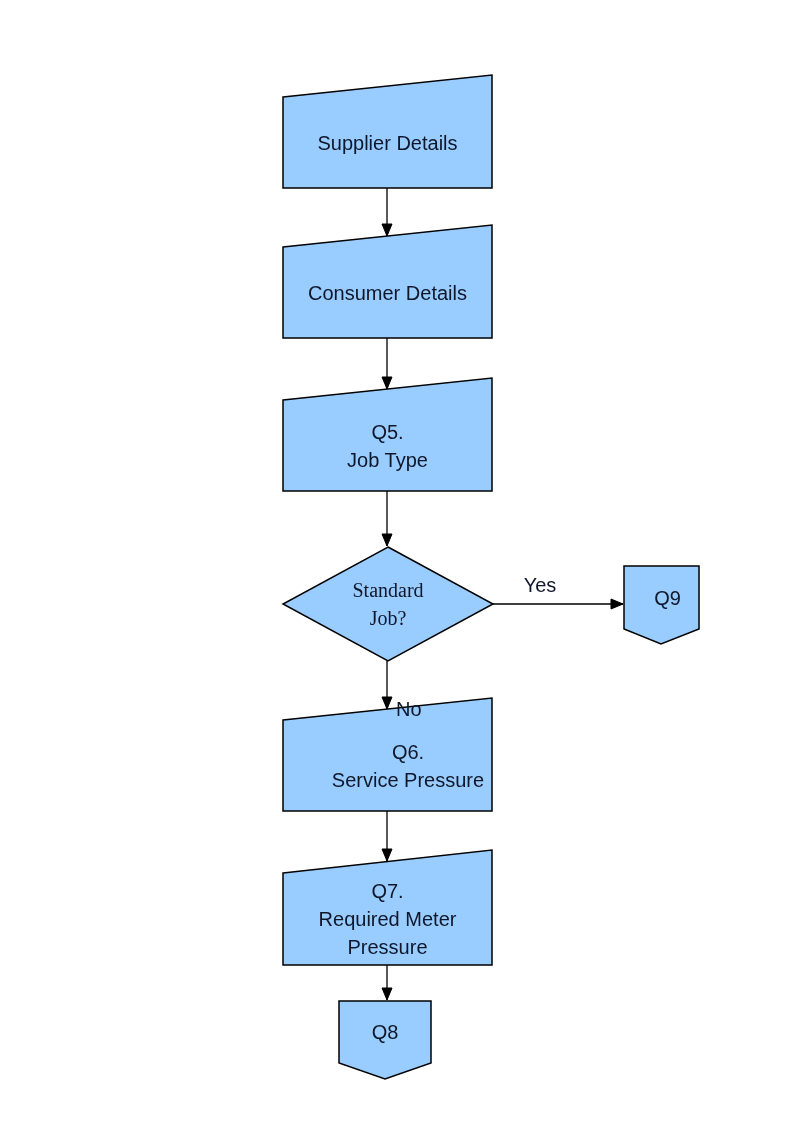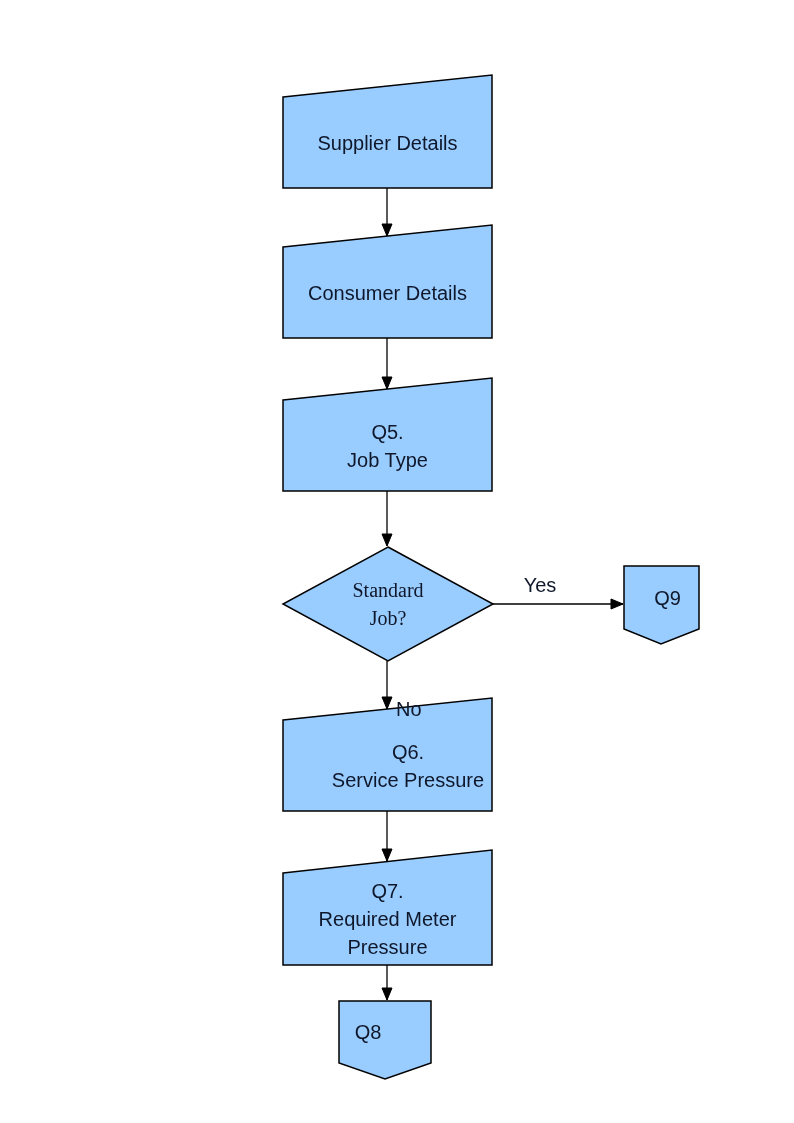--- a/index.html
+++ b/index.html
@@ -37,21 +37,21 @@
     text-align: left;
   }
   
   .lbl-supplier { left: 283px; top: 97px;  width: 209px; height: 91px; }
   .lbl-consumer { left: 283px; top: 247px; width: 209px; height: 91px; }
   .lbl-q5       { left: 283px; top: 400px; width: 209px; height: 91px; }
   .lbl-decision { left: 283px; top: 547px; width: 210px; height: 114px; font-family: Liberation Serif, serif; }
   .lbl-q9       { left: 624px; top: 566px; width: 87px;  height: 63px; }
   .lbl-q6       { left: 283px; top: 720px; width: 202px; height: 91px; margin-left: 24px; }
   .lbl-q7       { left: 283px; top: 873px; width: 209px; height: 92px; }
-  .lbl-q8       { left: 322px; top: 1001px; width: 92px; height: 62px; }
+  .lbl-q8       { left: 339px; top: 1001px; width: 92px; height: 62px; }
   .lbl-yes      { left: 500px; top: 571px; width: 80px;  height: 28px; }
   .lbl-no       { left: 396px; top: 696px; width: 60px;  height: 26px; }
 </style>
 </head>
 <body>
 
 <div class="page">
 
   <svg class="diagram-svg" width="794" height="1123" viewBox="0 0 794 1123">
     <defs>

